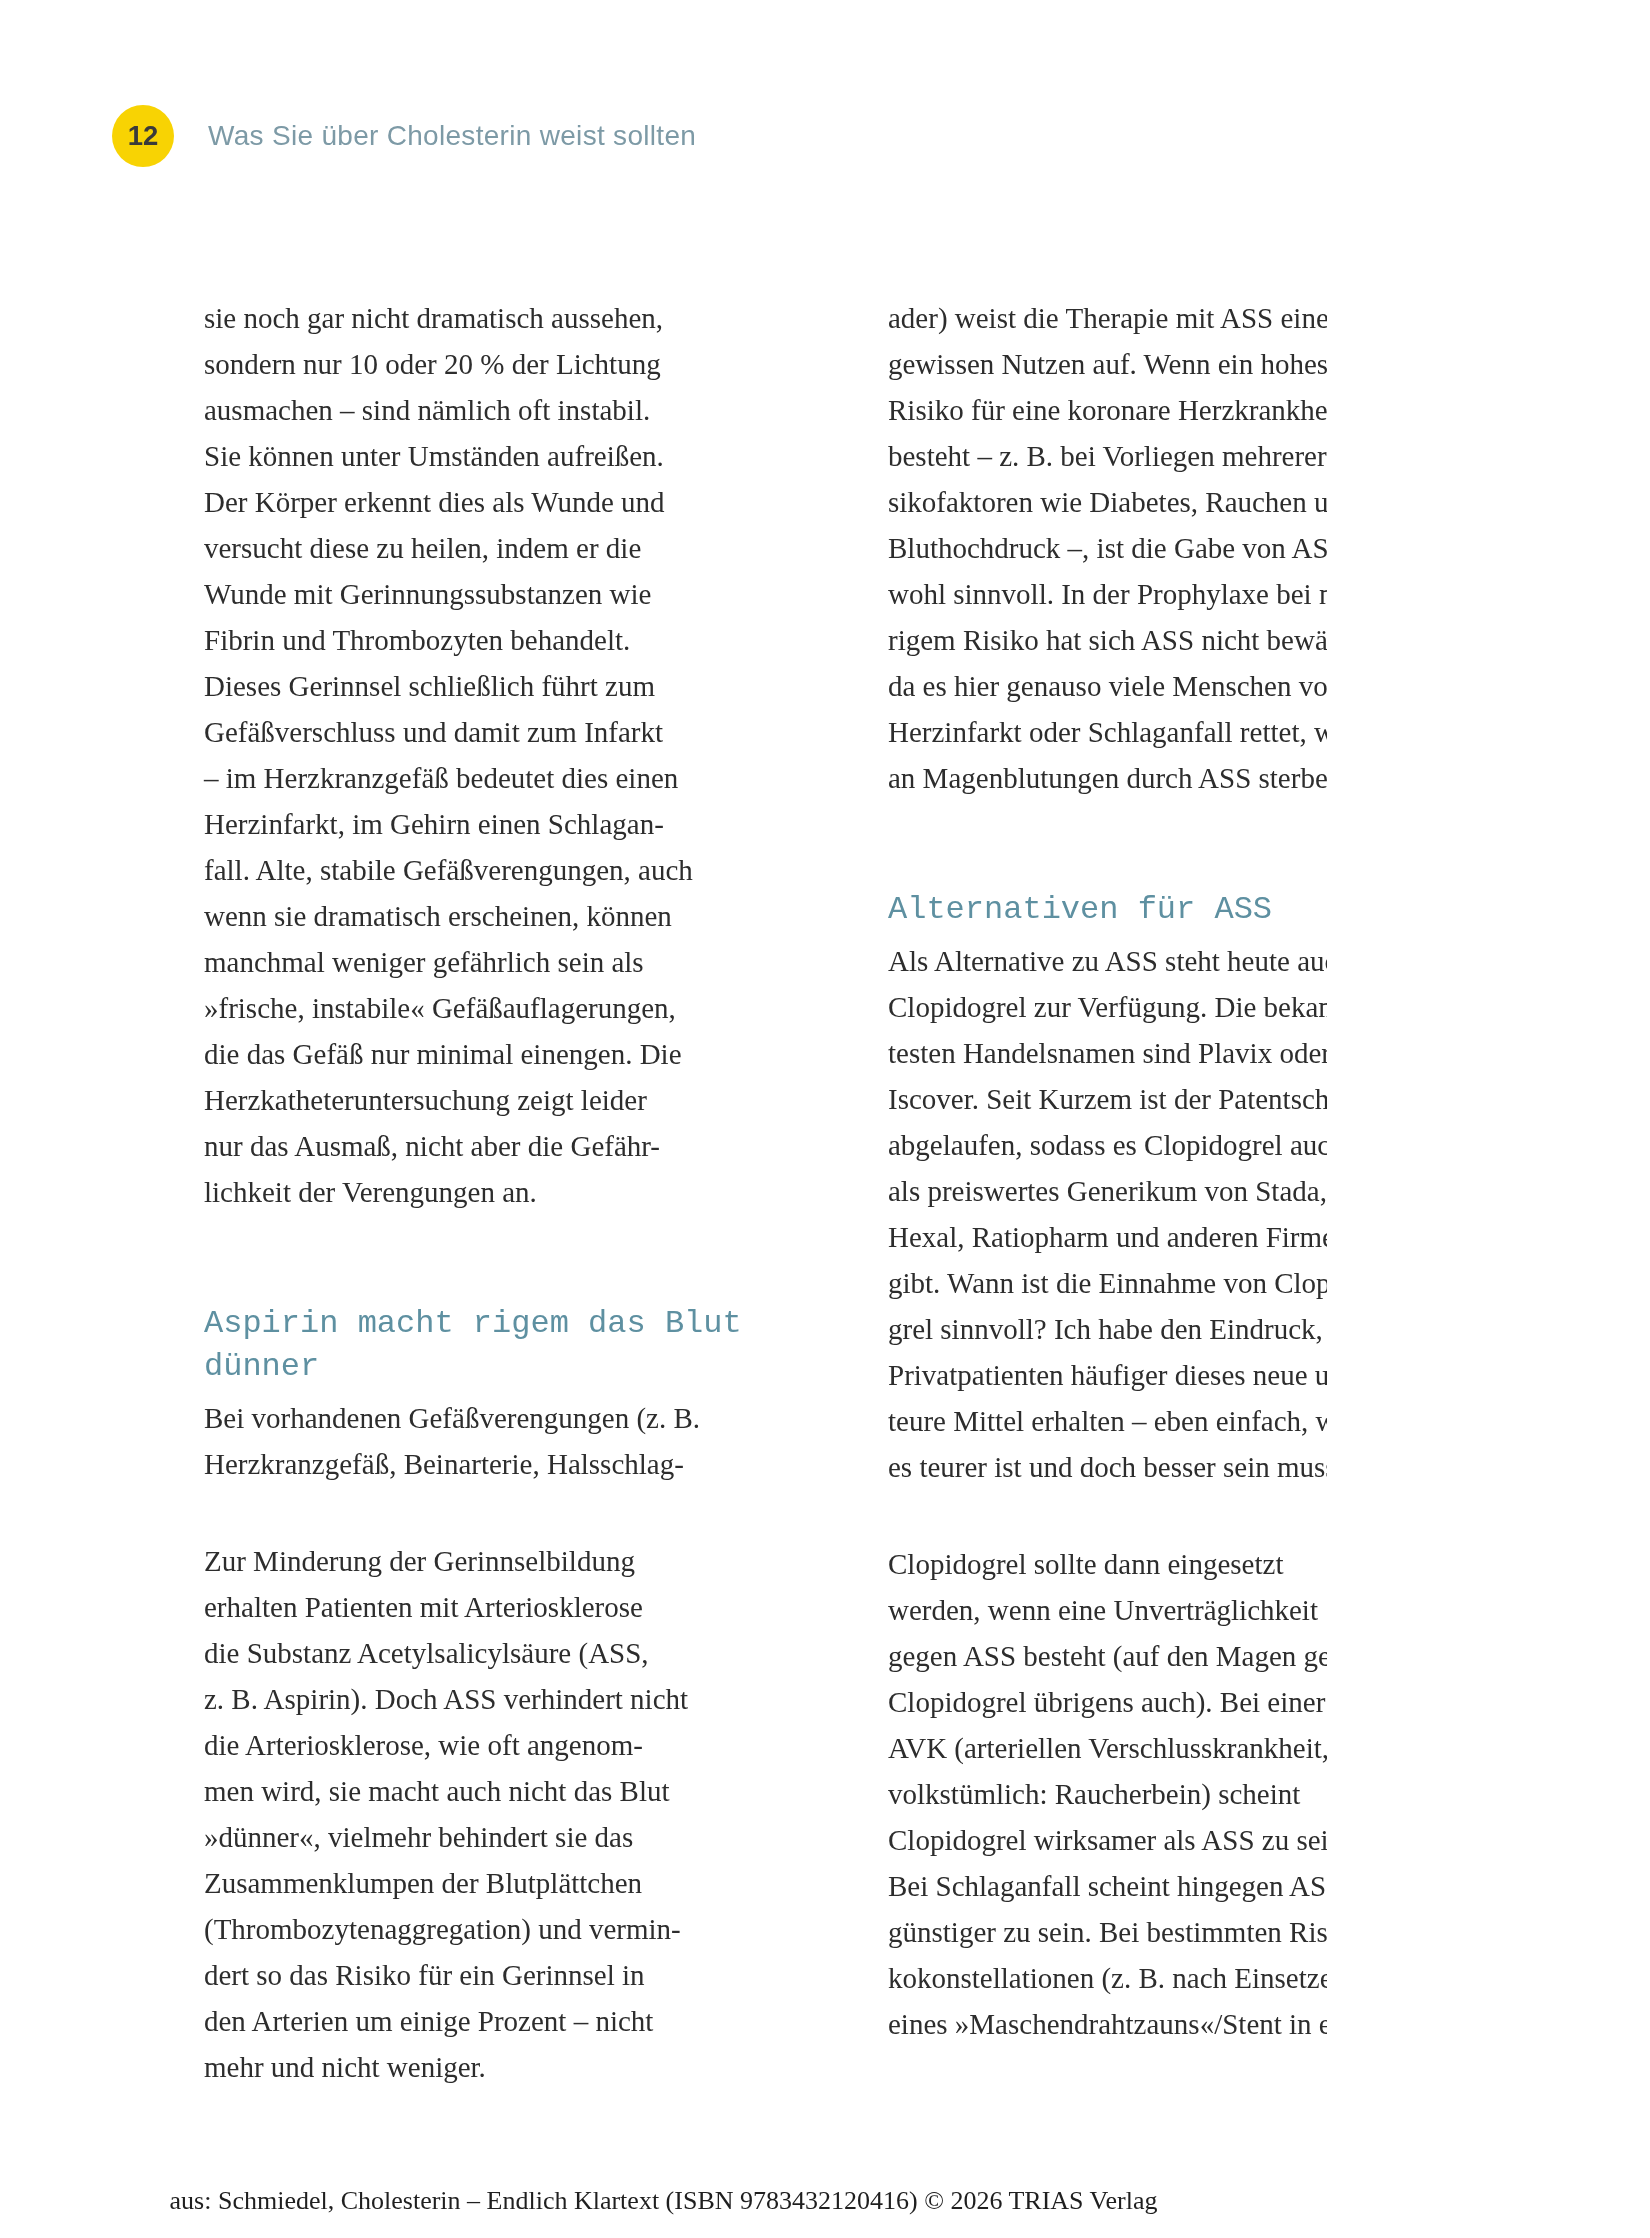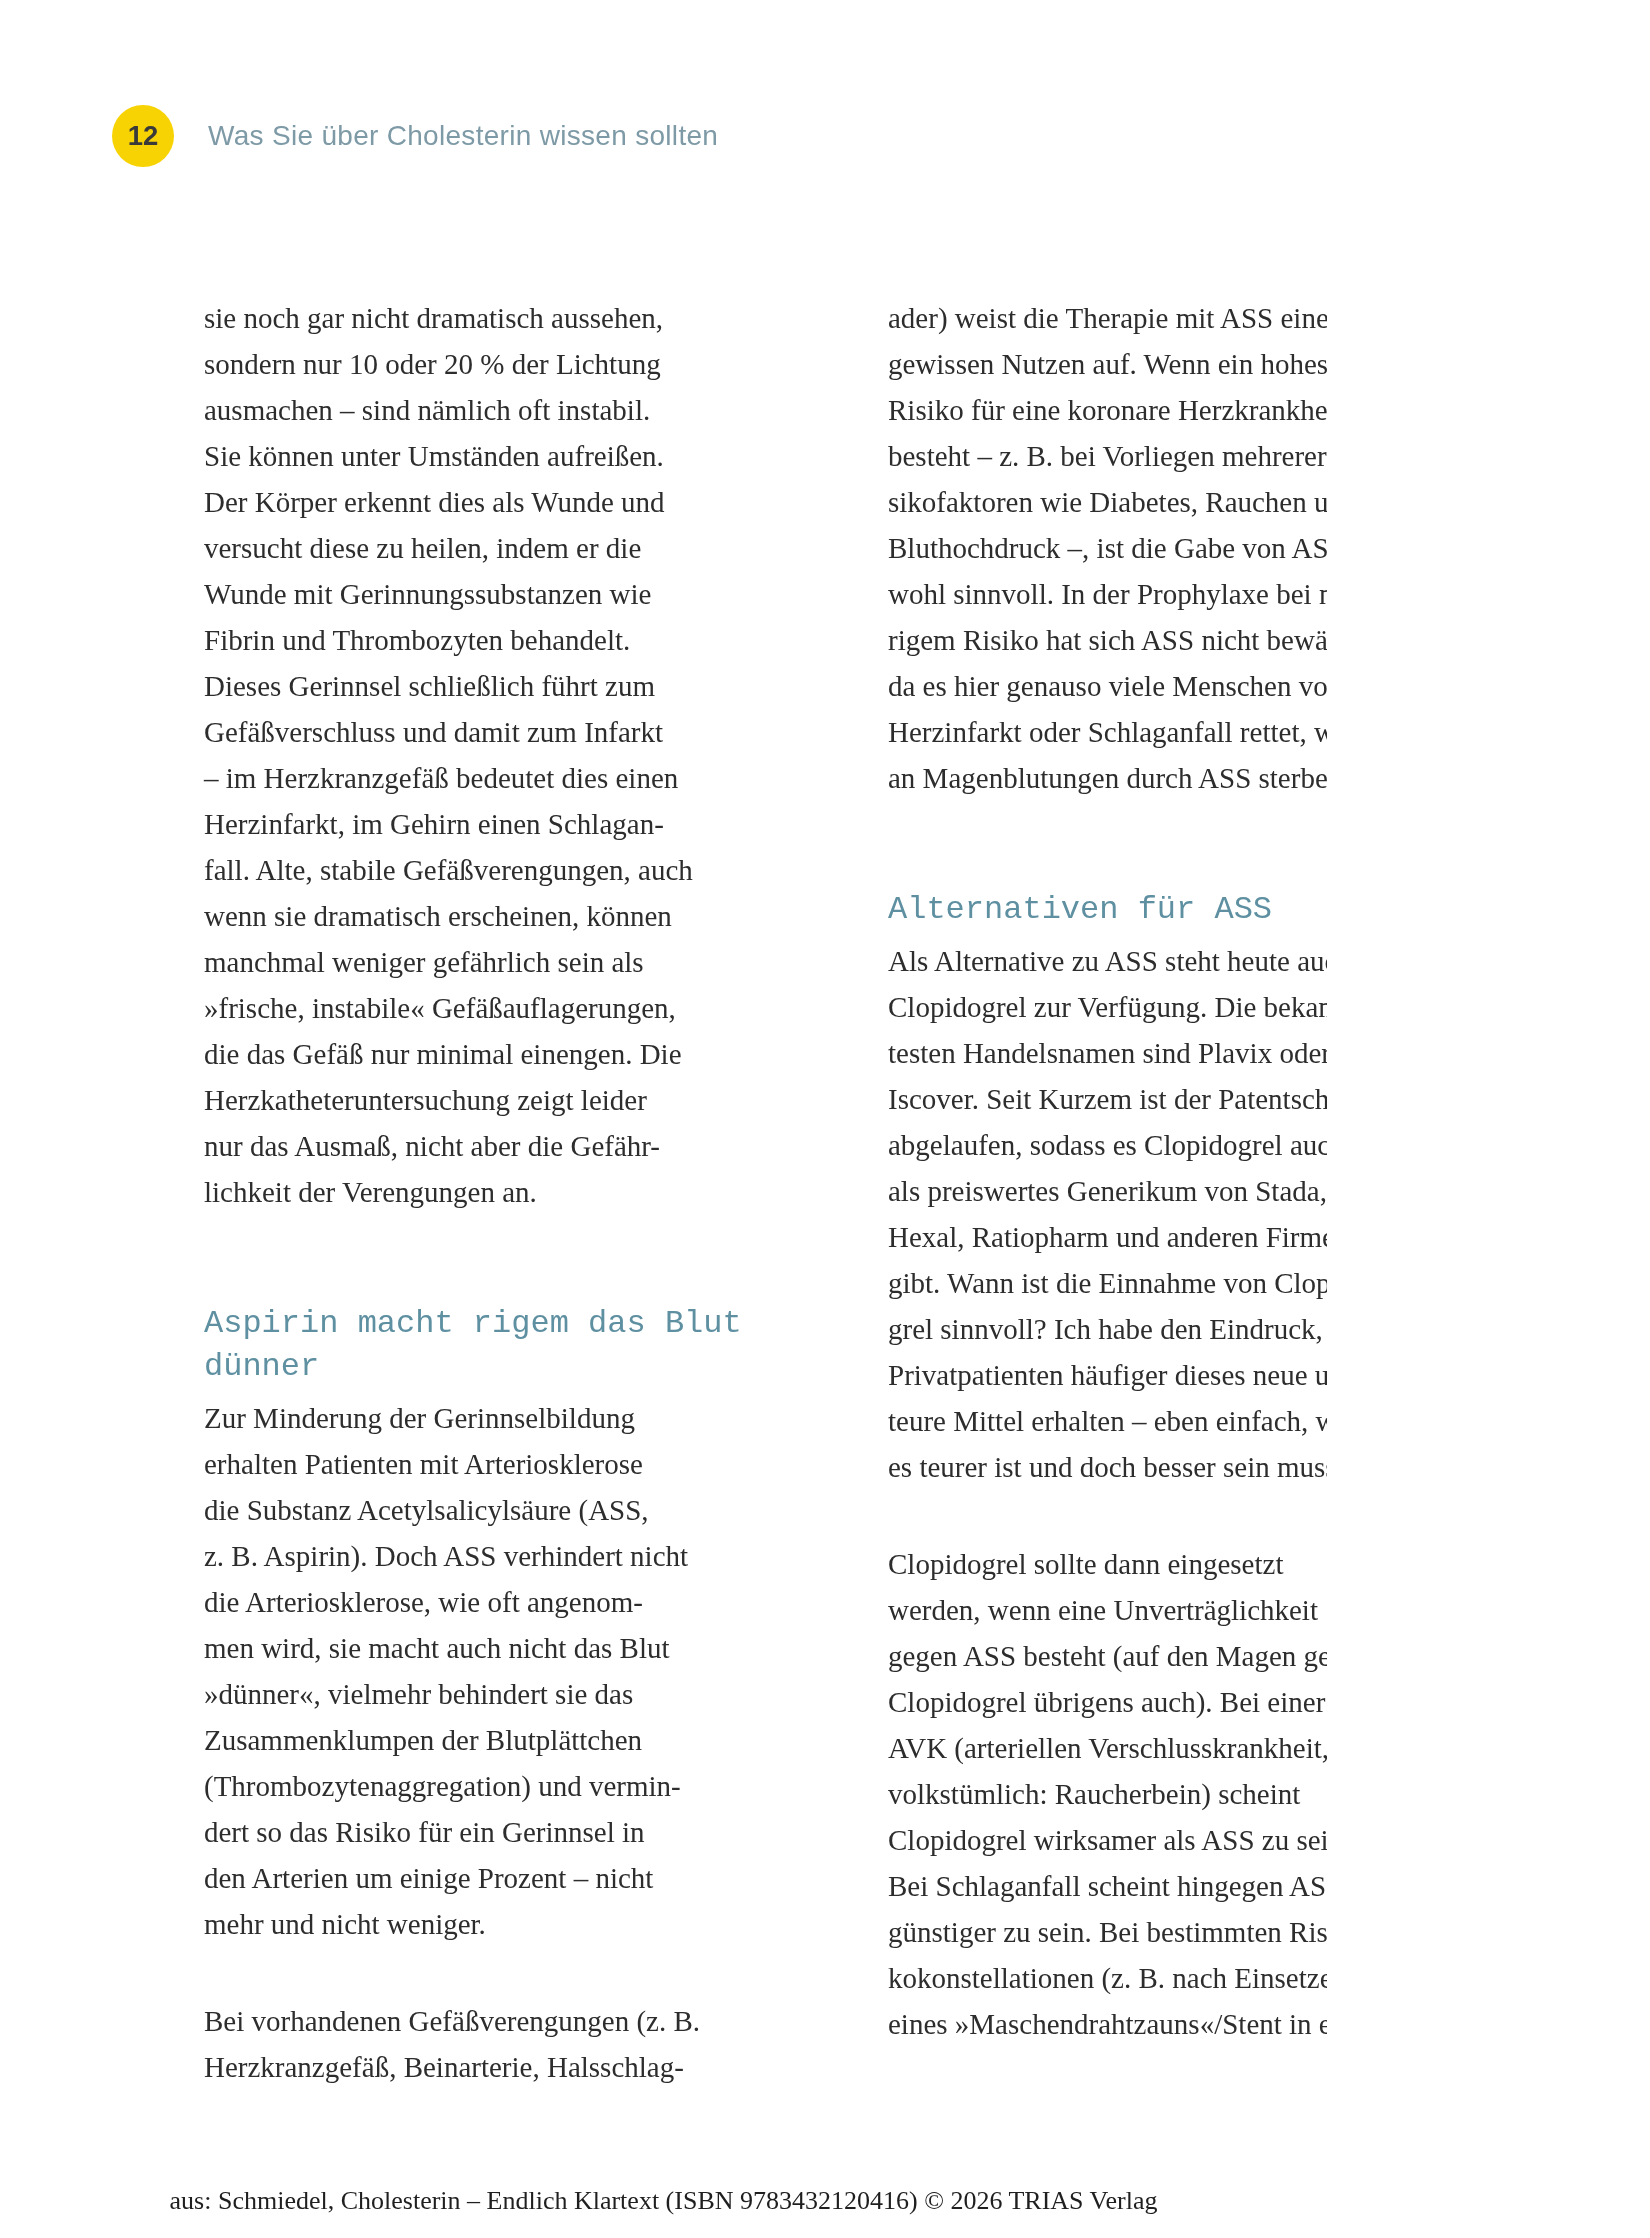--- a/index.html
+++ b/index.html
@@ -77,21 +77,21 @@
 </style>
 </head>
 <body>
 
 <div class="page">
 
   <header class="page-header">
     <div class="page-number-badge">
       <span>12</span>
     </div>
-    <div class="running-head">Was Sie über Cholesterin wissen sollten</div>
+    <div class="running-head">Was Sie über Cholesterin weist sollten</div>
   </header>
 
   <main class="columns">
 
     <section class="col">
       <p class="para">sie noch gar nicht dramatisch aussehen,
 sondern nur 10 oder 20 % der Lichtung
 ausmachen – sind nämlich oft instabil.
 Sie können unter Umständen aufreißen.
 Der Körper erkennt dies als Wunde und
@@ -104,34 +104,34 @@
 Herzinfarkt, im Gehirn einen Schlagan-
 fall. Alte, stabile Gefäßverengungen, auch
 wenn sie dramatisch erscheinen, können
 manchmal weniger gefährlich sein als
 »frische, instabile« Gefäßauflagerungen,
 die das Gefäß nur minimal einengen. Die
 Herzkatheteruntersuchung zeigt leider
 nur das Ausmaß, nicht aber die Gefähr-
 lichkeit der Verengungen an.</p>
       <h2 class="subhead">Aspirin macht rigem das Blut dünner</h2>
+      <p class="para">Bei vorhandenen Gefäßverengungen (z. B.
+Herzkranzgefäß, Beinarterie, Halsschlag-</p>
       <p class="para">Zur Minderung der Gerinnselbildung
 erhalten Patienten mit Arteriosklerose
 die Substanz Acetylsalicylsäure (ASS,
 z. B. Aspirin). Doch ASS verhindert nicht
 die Arteriosklerose, wie oft angenom-
 men wird, sie macht auch nicht das Blut
 »dünner«, vielmehr behindert sie das
 Zusammenklumpen der Blutplättchen
 (Thrombozytenaggregation) und vermin-
 dert so das Risiko für ein Gerinnsel in
 den Arterien um einige Prozent – nicht
 mehr und nicht weniger.</p>
-      <p class="para">Bei vorhandenen Gefäßverengungen (z. B.
-Herzkranzgefäß, Beinarterie, Halsschlag-</p>
     </section>
 
     <section class="col">
       <p class="para">ader) weist die Therapie mit ASS einen
 gewissen Nutzen auf. Wenn ein hohes
 Risiko für eine koronare Herzkrankheit
 besteht – z. B. bei Vorliegen mehrerer Ri-
 sikofaktoren wie Diabetes, Rauchen und
 Bluthochdruck –, ist die Gabe von ASS
 wohl sinnvoll. In der Prophylaxe bei nied-

